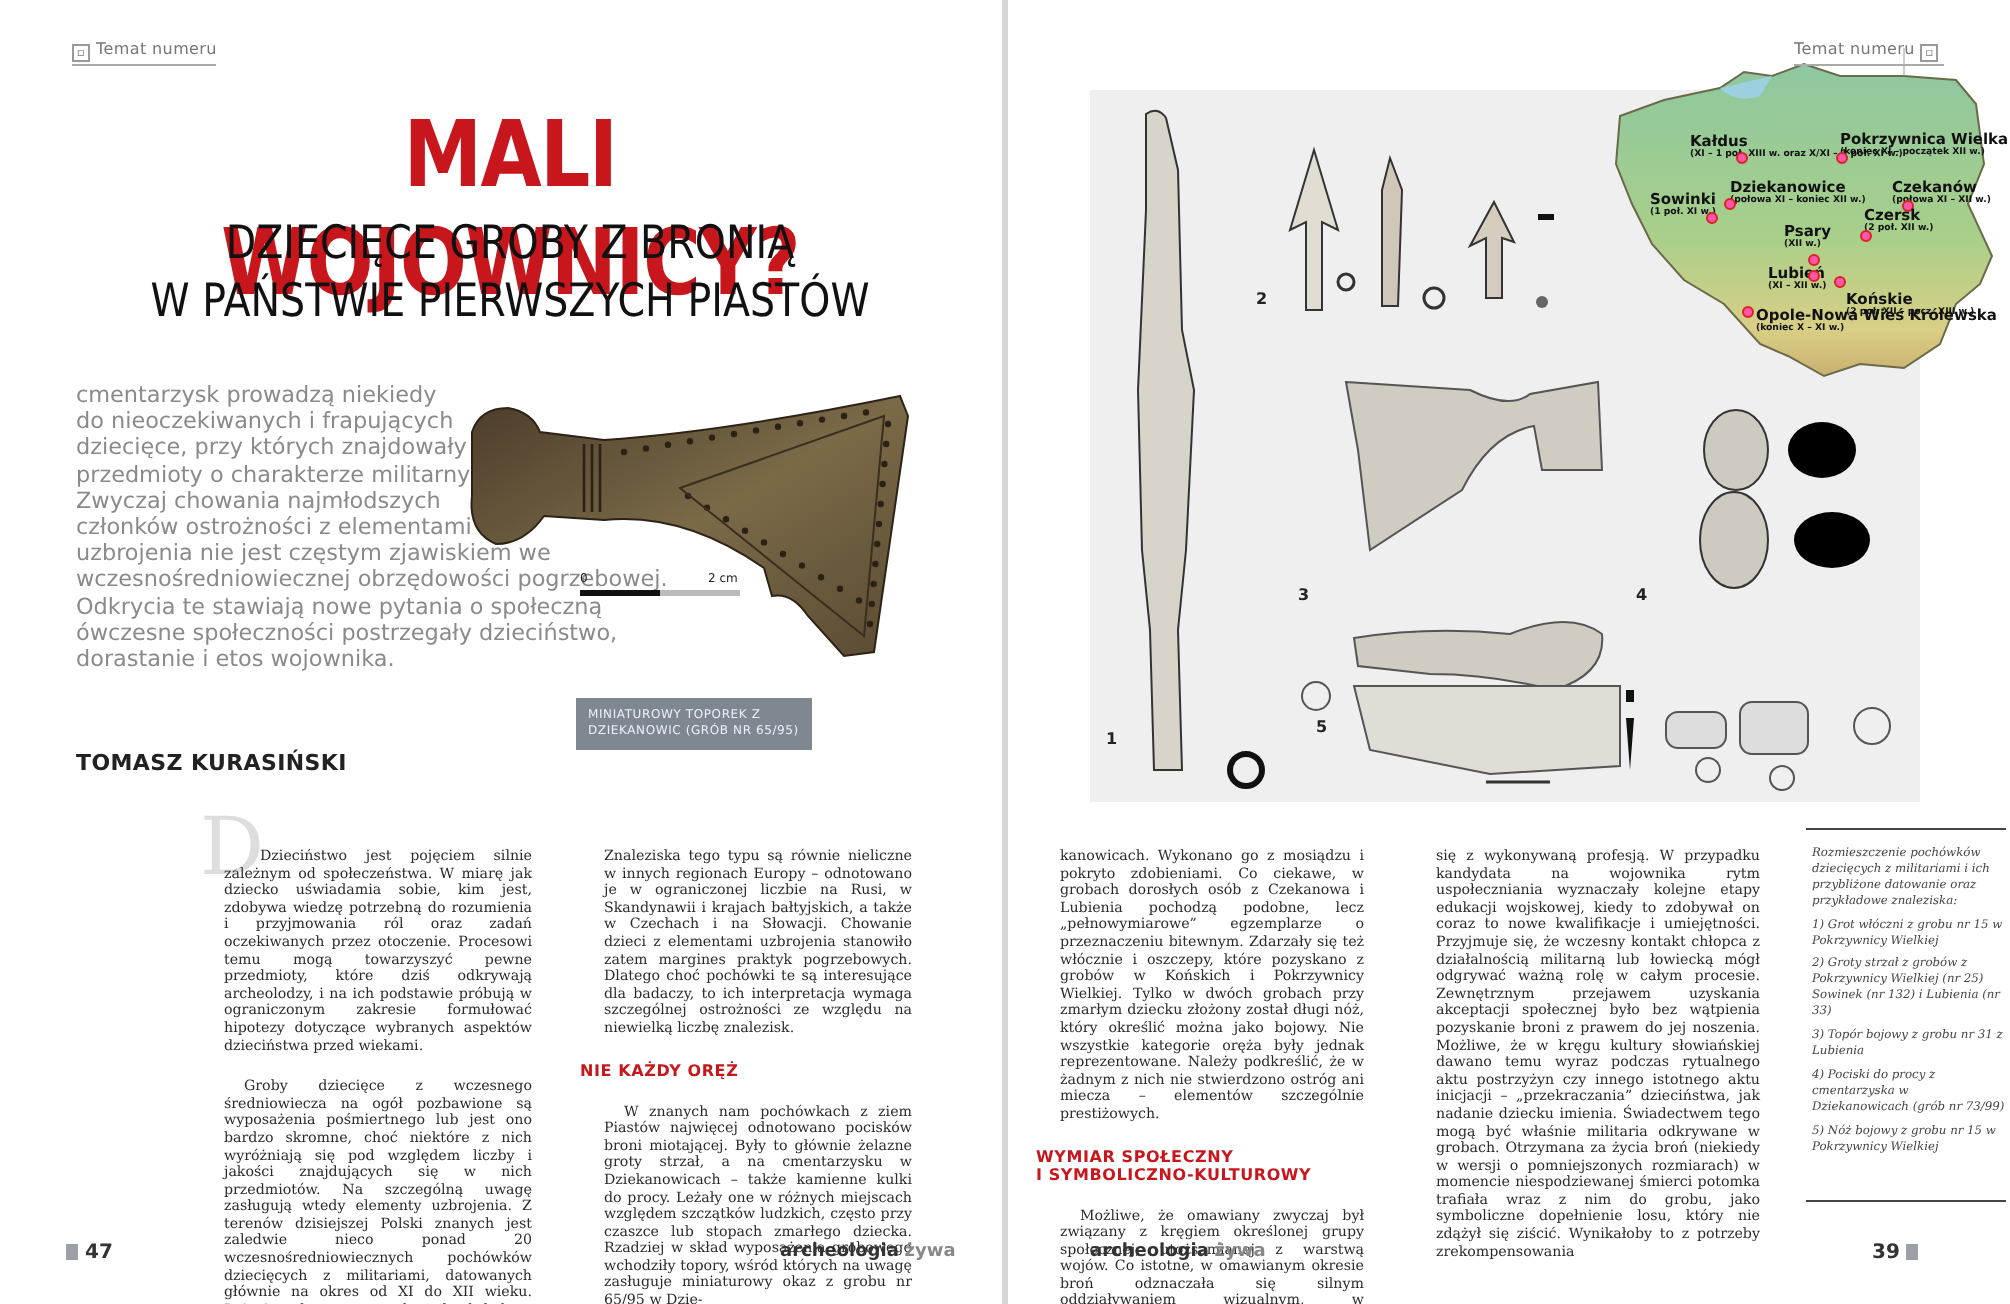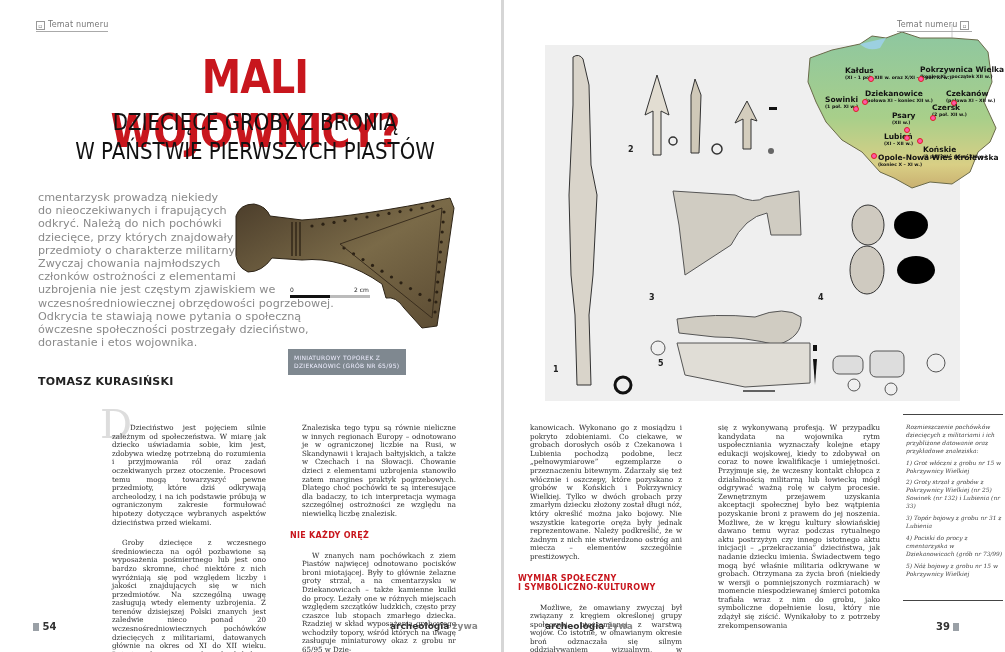--- a/index.html
+++ b/index.html
@@ -47,21 +47,20 @@
 
   <div class="title">MALI WOJOWNICY?</div>
   <div class="subtitle">
     <div>DZIECIĘCE GROBY Z BRONIĄ</div>
     <div>W PAŃSTWIE PIERWSZYCH PIASTÓW</div>
   </div>
 
   <div class="lead" id="lead">
       <div class="">cmentarzysk prowadzą niekiedy</div>
       <div class="">do nieoczekiwanych i frapujących</div>
-      <div class="">odkryć. Należą do nich pochówki</div>
       <div class="">dziecięce, przy których znajdowały się</div>
       <div class="">przedmioty o charakterze militarnym.</div>
       <div class="">Zwyczaj chowania najmłodszych</div>
       <div class="">członków ostrożności z elementami</div>
       <div class="wide">uzbrojenia nie jest częstym zjawiskiem we</div>
       <div class="wide">wczesnośredniowiecznej obrzędowości pogrzebowej.</div>
       <div class="wide">Odkrycia te stawiają nowe pytania o społeczną</div>
       <div class="wide">ówczesne społeczności postrzegały dzieciństwo,</div>
       <div class="">dorastanie i etos wojownika.</div>
     </div>
@@ -130,21 +129,21 @@
   <div class="col" style="left:100px;top:412px;width:178px;">
     <p style="text-indent:18px">Dzieciństwo jest pojęciem silnie zależnym od społeczeństwa. W miarę jak dziecko uświadamia sobie, kim jest, zdobywa wiedzę potrzebną do rozumienia i przyjmowania ról oraz zadań oczekiwanych przez otoczenie. Procesowi temu mogą towarzyszyć pewne przedmioty, które dziś odkrywają archeolodzy, i na ich podstawie próbują w ograniczonym zakresie formułować hipotezy dotyczące wybranych aspektów dzieciństwa przed wiekami.</p>
     <p>Groby dziecięce z wczesnego średniowiecza na ogół pozbawione są wyposażenia pośmiertnego lub jest ono bardzo skromne, choć niektóre z nich wyróżniają się pod względem liczby i jakości znajdujących się w nich przedmiotów. Na szczególną uwagę zasługują wtedy elementy uzbrojenia. Z terenów dzisiejszej Polski znanych jest zaledwie nieco ponad 20 wczesnośredniowiecznych pochówków dziecięcych z militariami, datowanych głównie na okres od XI do XII wieku. Dzieci pochowane w tych grobach były w różnym wieku – od około 3 do 14–15 lat.</p>
   </div>
   <div class="col" style="left:290px;top:412px;width:178px;">
     <p class="noindent">Znaleziska tego typu są równie nieliczne w innych regionach Europy – odnotowano je w ograniczonej liczbie na Rusi, w Skandynawii i krajach bałtyjskich, a także w Czechach i na Słowacji. Chowanie dzieci z elementami uzbrojenia stanowiło zatem margines praktyk pogrzebowych. Dlatego choć pochówki te są interesujące dla badaczy, to ich interpretacja wymaga szczególnej ostrożności ze względu na niewielką liczbę znalezisk.</p>
     <div class="subhead">NIE KAŻDY ORĘŻ</div>
     <p>W znanych nam pochówkach z ziem Piastów najwięcej odnotowano pocisków broni miotającej. Były to głównie żelazne groty strzał, a na cmentarzysku w Dziekanowicach – także kamienne kulki do procy. Leżały one w różnych miejscach względem szczątków ludzkich, często przy czaszce lub stopach zmarłego dziecka. Rzadziej w skład wyposażenia grobowego wchodziły topory, wśród których na uwagę zasługuje miniaturowy okaz z grobu nr 65/95 w Dzie-</p>
   </div>
 
-  <div class="footer" style="left:33px;"><span class="pnum"><span class="sq"></span> <span>54</span></span></div>
+  <div class="footer" style="left:33px;"><span class="pnum"><span class="sq"></span> <span>47</span></span></div>
   <div class="footer brand" style="left:390px;"><b>archeologia</b> <span>żywa</span></div>
 </div>
 
 <div class="gutter"></div>
 
 <div class="figure">
   <svg width="415" height="356" viewBox="0 0 415 356">
 
     <path d="M28 12 Q34 8 38 14 L44 40 L46 120 L52 150 L48 230 L44 270 L46 340 L32 340 L30 270 L26 230 L24 150 L28 60 Z" fill="#d9d4ca" stroke="#333" stroke-width="1"></path>
     <circle cx="78" cy="340" r="8" fill="none" stroke="#111" stroke-width="3"></circle>

